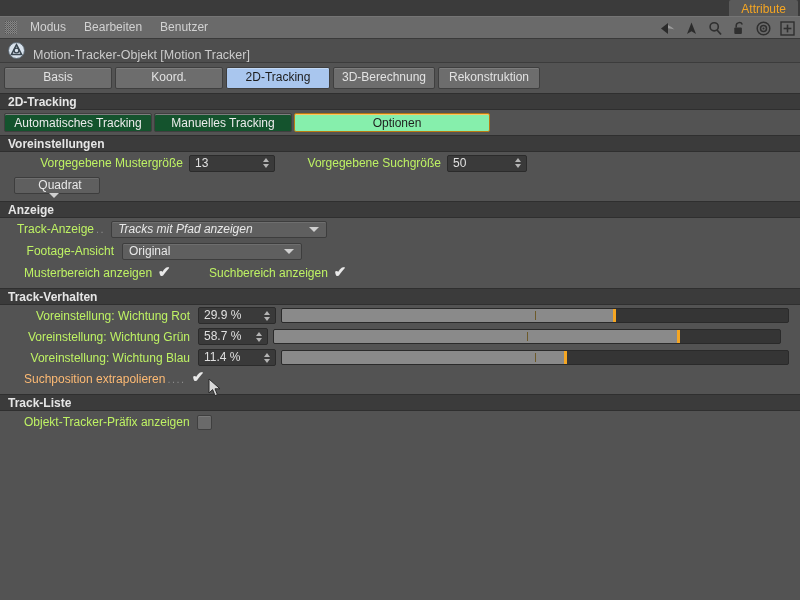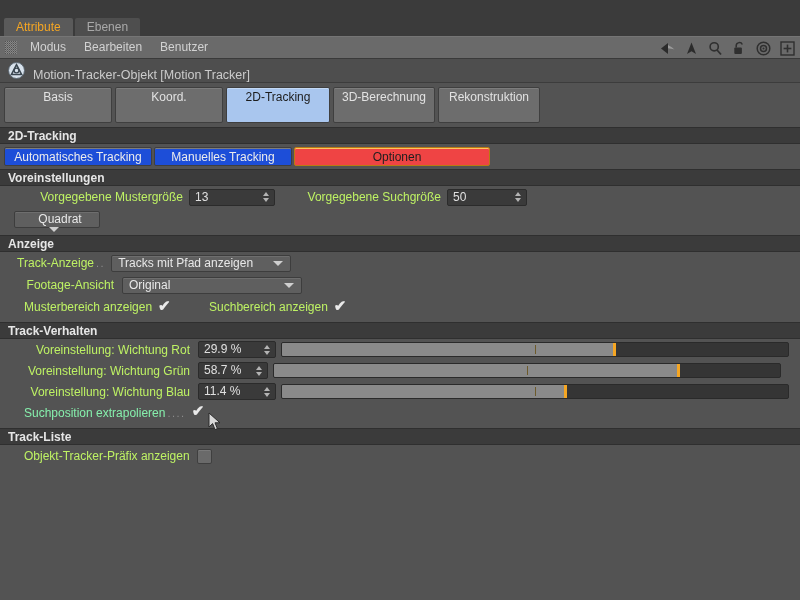--- a/index.html
+++ b/index.html
@@ -8,22 +8,22 @@
     background:#474747;
     font-family:"Liberation Sans", sans-serif;
     font-size:12px;
     color:#c8c8c8;
     -webkit-font-smoothing:antialiased;
   }
   .app{position:relative;width:800px;height:600px;background:#535353;}
 
   
   .tabstrip{
-    height:36px;background:#3b3b3b;display:flex;align-items:flex-end;
-    padding-left:4px;box-sizing:border-box;
+    height:16px;background:#3b3b3b;display:flex;align-items:flex-end;
+    padding-left:4px;box-sizing:border-box;flex-direction:column;
   }
   .wintab{
     height:18px;line-height:18px;padding:0 12px;margin-right:2px;
     font-size:12px;background:#4e4e4e;color:#a9a9a9;
     border-top-left-radius:2px;border-top-right-radius:2px;
   }
   .wintab.active{background:#5a5a5a;color:#f5a623;}
 
   
   .menubar{
@@ -52,49 +52,49 @@
   }
   .objicon{width:17px;height:17px;margin-right:8px;flex:none;}
   .objtitle{font-size:12.5px;color:#cccccc;margin-top:8px;}
 
   
   .tabrow{
     display:flex;padding:4px 4px 4px 4px;background:#535353;gap:3px;
     box-sizing:border-box;
   }
   .mtab{
-    height:36px;line-height:18px;text-align:center;font-size:12px;
+    height:22px;line-height:18px;text-align:center;font-size:12px;
     background:#6d6d6d;color:#e2e2e2;border:1px solid #3f3f3f;
     border-radius:2px;box-sizing:border-box;
     box-shadow:inset 0 1px 0 #7d7d7d;
   }
   .mtab.sel{background:#a9c6ee;color:#1c1c1c;box-shadow:inset 0 1px 0 #c3d9f5;}
 
   
   .secthead{
     height:17px;line-height:17px;background:#3b3b3b;color:#e6e6e6;
     font-weight:bold;font-size:12px;padding-left:8px;
     border-top:1px solid #2f2f2f;border-bottom:1px solid #2f2f2f;
     box-sizing:border-box;
   }
 
   
   .segrow{display:flex;gap:2px;padding:3px 4px;box-sizing:border-box;}
   .seg{
     height:19px;line-height:19px;text-align:center;font-size:12px;
-    background:#1d4ed8;color:#ececec;border:1px solid #3f3f3f;border-radius:2px;
+    background:#14532d;color:#ececec;border:1px solid #3f3f3f;border-radius:2px;
     box-shadow:inset 0 1px 0 #7d7d7d;box-sizing:border-box;
   }
-  .seg.on{background:#ef4444;color:#1f1f1f;border-color:#b97a12;box-shadow:inset 0 1px 0 #ffc濃;padding-left:10px;}
+  .seg.on{background:#86efac;color:#1f1f1f;border-color:#b97a12;box-shadow:inset 0 1px 0 #ffc濃;padding-left:10px;}
   .seg.on{box-shadow:inset 0 1px 0 #ffc45e;}
 
   
   .prow{display:flex;align-items:center;height:21px;padding-left:8px;box-sizing:border-box;}
   .plabel{font-size:12px;color:#bef264;text-align:right;white-space:nowrap;}
-  .plabel.hl{color:#86efac;}
+  .plabel.hl{color:#fdba74;}
   .dots{color:#8c8c8c;letter-spacing:1.5px;font-size:11px;padding:0 2px;}
 
   
   .numfield{
     height:17px;background:#3a3a3a;border:1px solid #2b2b2b;
     border-radius:2px;display:flex;align-items:center;
     box-sizing:border-box;position:relative;
   }
   .numfield .val{padding-left:5px;font-size:12px;color:#e0e0e0;flex:1;line-height:15px;}
   .spin{
@@ -230,21 +230,21 @@
       <span class="caret"></span>
     </div>
   </div>
   <div style="height:5px"></div>
 
   <div class="secthead">Anzeige</div>
 
   <div class="prow" style="height:22px;">
     <div class="plabel" style="width:86px">Track-Anzeige</div>
     <span class="dots">..</span>
-    <div class="dropdown" style="width:180px;margin-left:4px;">
+    <div class="dropdown" style="width:216px;margin-left:4px;font-style:italic;">
       <span class="val">Tracks mit Pfad anzeigen</span>
       <span class="caret"></span>
     </div>
   </div>
 
   <div class="prow" style="height:22px;">
     <div class="plabel" style="width:106px">Footage-Ansicht</div>
     <div class="dropdown" style="width:180px;margin-left:8px;">
       <span class="val">Original</span>
       <span class="caret"></span>

